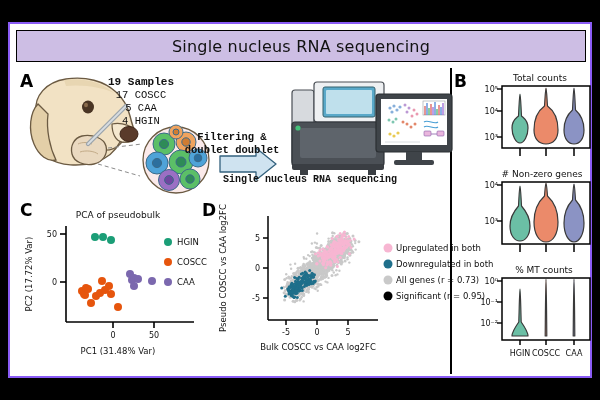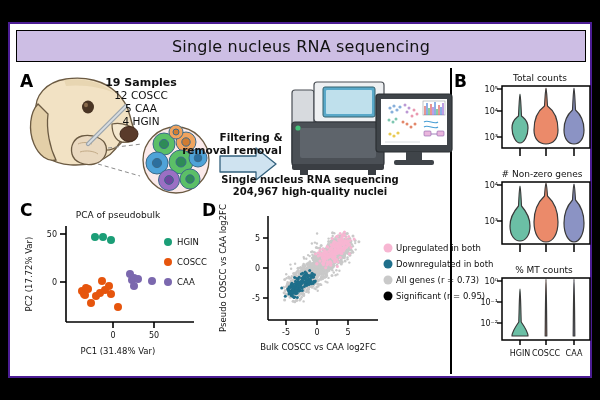--- a/index.html
+++ b/index.html
@@ -1,22 +1,22 @@
 <!DOCTYPE html>
 <html><head>
 <meta charset="utf-8">
 <style>
   html,body{margin:0;padding:0;background:#000;}
   body{width:600px;height:400px;overflow:hidden;font-family:"DejaVu Sans",sans-serif;}
-  #figure{position:absolute;left:8px;top:22px;width:584px;height:356px;background:#fff;border:2px solid #4c1d95;box-sizing:border-box;}
+  #figure{position:absolute;left:8px;top:22px;width:584px;height:356px;background:#fff;border:2px solid #8b5cf6;box-sizing:border-box;}
   .banner{position:absolute;left:6px;top:6px;width:570px;height:32px;background:#cdbee4;border:1.5px solid #000;box-sizing:border-box;display:flex;align-items:center;justify-content:center;}
   .banner-text{font-size:16px;color:#111;letter-spacing:.2px;}
   .panel-letter{position:absolute;font-weight:bold;font-size:17px;color:#000;font-family:"DejaVu Sans",sans-serif;}
   .divider{position:absolute;background:#000;}
-  .txt{position:absolute;color:#111;white-space:nowrap;}
+  .txt{position:absolute;color:#111;white-space:nowrap;font-family:Liberation Mono, monospace;}
   .b{font-weight:bold;}
   .ctr{text-align:center;transform:translateX(-50%);}
   svg{display:block;overflow:visible;}
   .axl{font-size:8.5px;fill:#111;font-family:"DejaVu Sans",sans-serif;}
   .axt{font-size:8px;fill:#111;font-family:"DejaVu Sans",sans-serif;}
   .ttl{font-size:9px;fill:#111;font-family:"DejaVu Sans",sans-serif;}
   .lg{font-size:8.5px;fill:#111;font-family:"DejaVu Sans",sans-serif;}
 </style>
 </head>
 <body>
@@ -169,29 +169,28 @@
           <rect x="413" y="59" width="7" height="5" rx="1" fill="#e9b6dd" stroke="#8a5fa8" stroke-width=".6"></rect>
         </g>
       </g>
 
       <rect x="382" y="80" width="16" height="8" fill="#3f4449"></rect>
       <rect x="370" y="88" width="40" height="5" rx="2" fill="#3f4449"></rect>
     </g>
   </svg>
 
   <span class="txt b ctr" style="left:131px;top:52px;font-size:11px;">19 Samples</span>
-  <span class="txt ctr" style="left:131px;top:65px;font-size:10.5px;">12 COSCC</span>
+  <span class="txt ctr" style="left:131px;top:65px;font-size:10.5px;">17 COSCC</span>
   <span class="txt ctr" style="left:131px;top:78px;font-size:10.5px;">5 CAA</span>
   <span class="txt ctr" style="left:131px;top:91px;font-size:10.5px;">4 HGIN</span>
 
-  <span class="txt b ctr" style="left:222px;top:107px;font-size:10.5px;margin-left:19px;">Filtering &amp;</span>
-  <span class="txt b ctr" style="left:222px;top:120px;font-size:10.5px;">removal removal</span>
+  <span class="txt b ctr" style="left:222px;top:107px;font-size:10.5px;">Filtering &amp;</span>
+  <span class="txt b ctr" style="left:222px;top:120px;font-size:10.5px;">doublet doublet</span>
 
   <span class="txt b ctr" style="left:300px;top:150px;font-size:10px;">Single nucleus RNA sequencing</span>
-  <span class="txt b ctr" style="left:300px;top:162px;font-size:10px;">204,967 high-quality nuclei</span>
 
   <span class="panel-letter" style="left:10px;top:176px;">C</span>
 
   <svg style="position:absolute;left:8px;top:180px;" width="200" height="165" viewBox="0 0 200 165">
     <text class="ttl" x="100" y="14" text-anchor="middle">PCA of pseudobulk</text>
 
     <line x1="48" y1="22" x2="48" y2="118" stroke="#000" stroke-width="1.6"></line>
     <line x1="48" y1="118" x2="176" y2="118" stroke="#000" stroke-width="1.6"></line>
 
     <line x1="42" y1="30" x2="48" y2="30" stroke="#000" stroke-width="1.6"></line>

